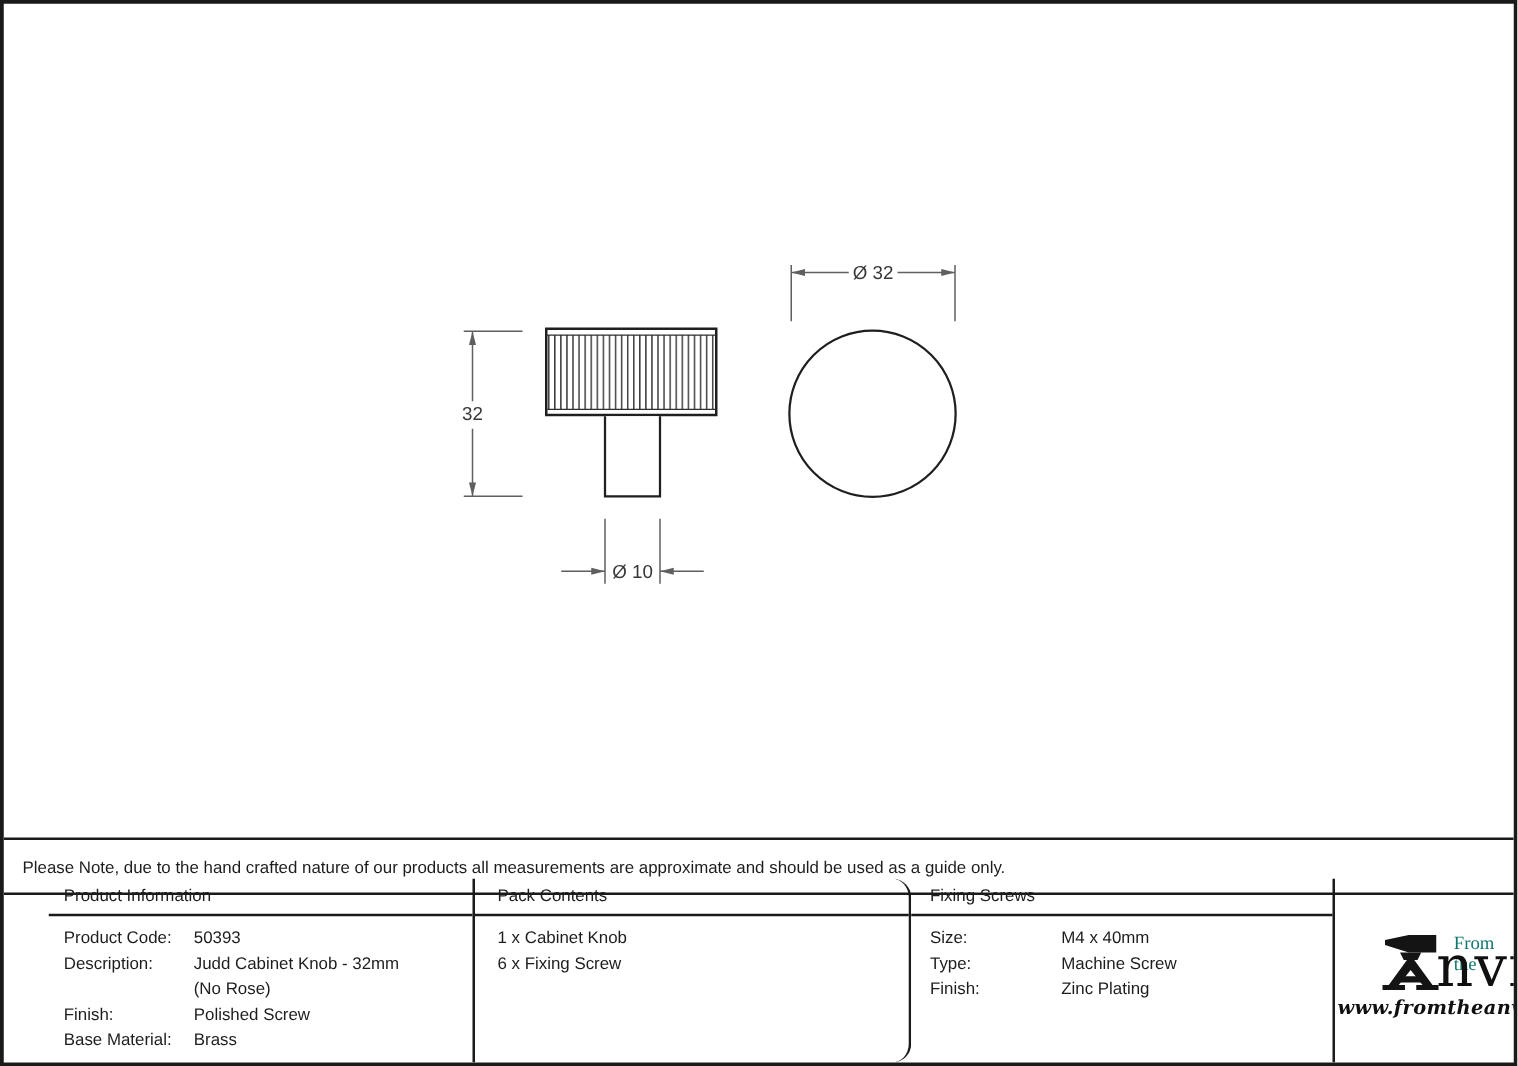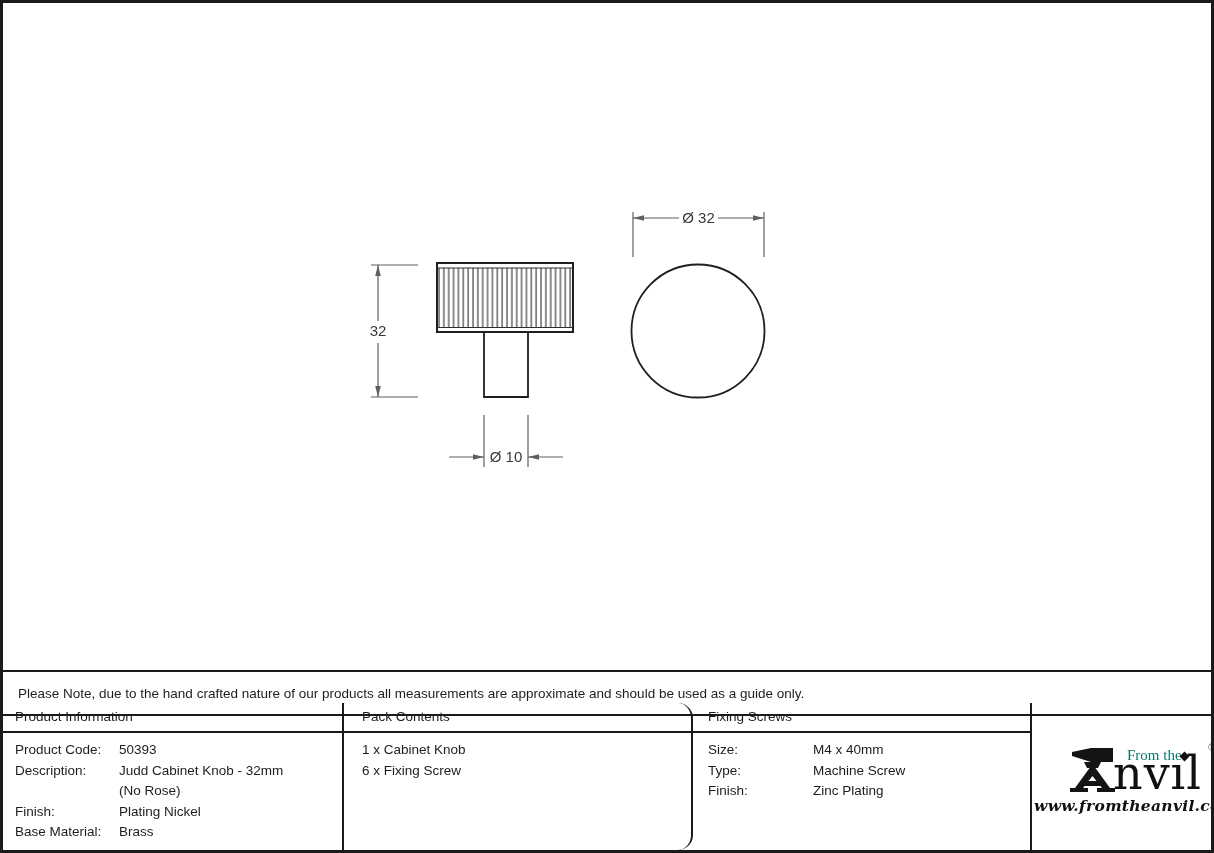--- a/index.html
+++ b/index.html
@@ -24,21 +24,21 @@
     padding-left:15px;
     font-size:13.5px;
   }
 
   .info-table{
     position:absolute;left:0;top:700px;right:0;bottom:0;
     display:flex;
     font-size:13.5px;
   }
   .col{box-sizing:border-box;border-right:2px solid #1a1a1a;}
-  .col-product{width:341px;}
+  .col-product{width:341px;margin-left:36px;}
   .col-pack{width:349px;border-radius:15px;}
   .col-fix{width:339px;}
   .hdr{
     box-sizing:border-box;height:30px;line-height:28px;
     border-bottom:2px solid #1a1a1a;
   }
   .col-product .hdr,.col-product .body{padding-left:12px;}
   .col-pack .hdr,.col-pack .body{padding-left:18px;}
   .col-fix .hdr,.col-fix .body{padding-left:15px;}
   .body{padding-top:7px;line-height:20.5px;}
@@ -135,21 +135,21 @@
 
     <div class="col col-product">
       <div class="hdr">Product Information</div>
       <div class="body grid-rows">
         <span class="lbl">Product Code:</span>
         <span class="val">50393</span>
         <span class="lbl">Description:</span>
         <span class="val">Judd Cabinet Knob - 32mm
 (No Rose)</span>
         <span class="lbl">Finish:</span>
-        <span class="val">Plating Nickel</span>
+        <span class="val">Polished Screw</span>
         <span class="lbl">Base Material:</span>
         <span class="val">Brass</span>
       </div>
     </div>
 
     <div class="col col-pack">
       <div class="hdr">Pack Contents</div>
       <div class="body">
         <div>1 x Cabinet Knob</div>
         <div>6 x Fixing Screw</div>

